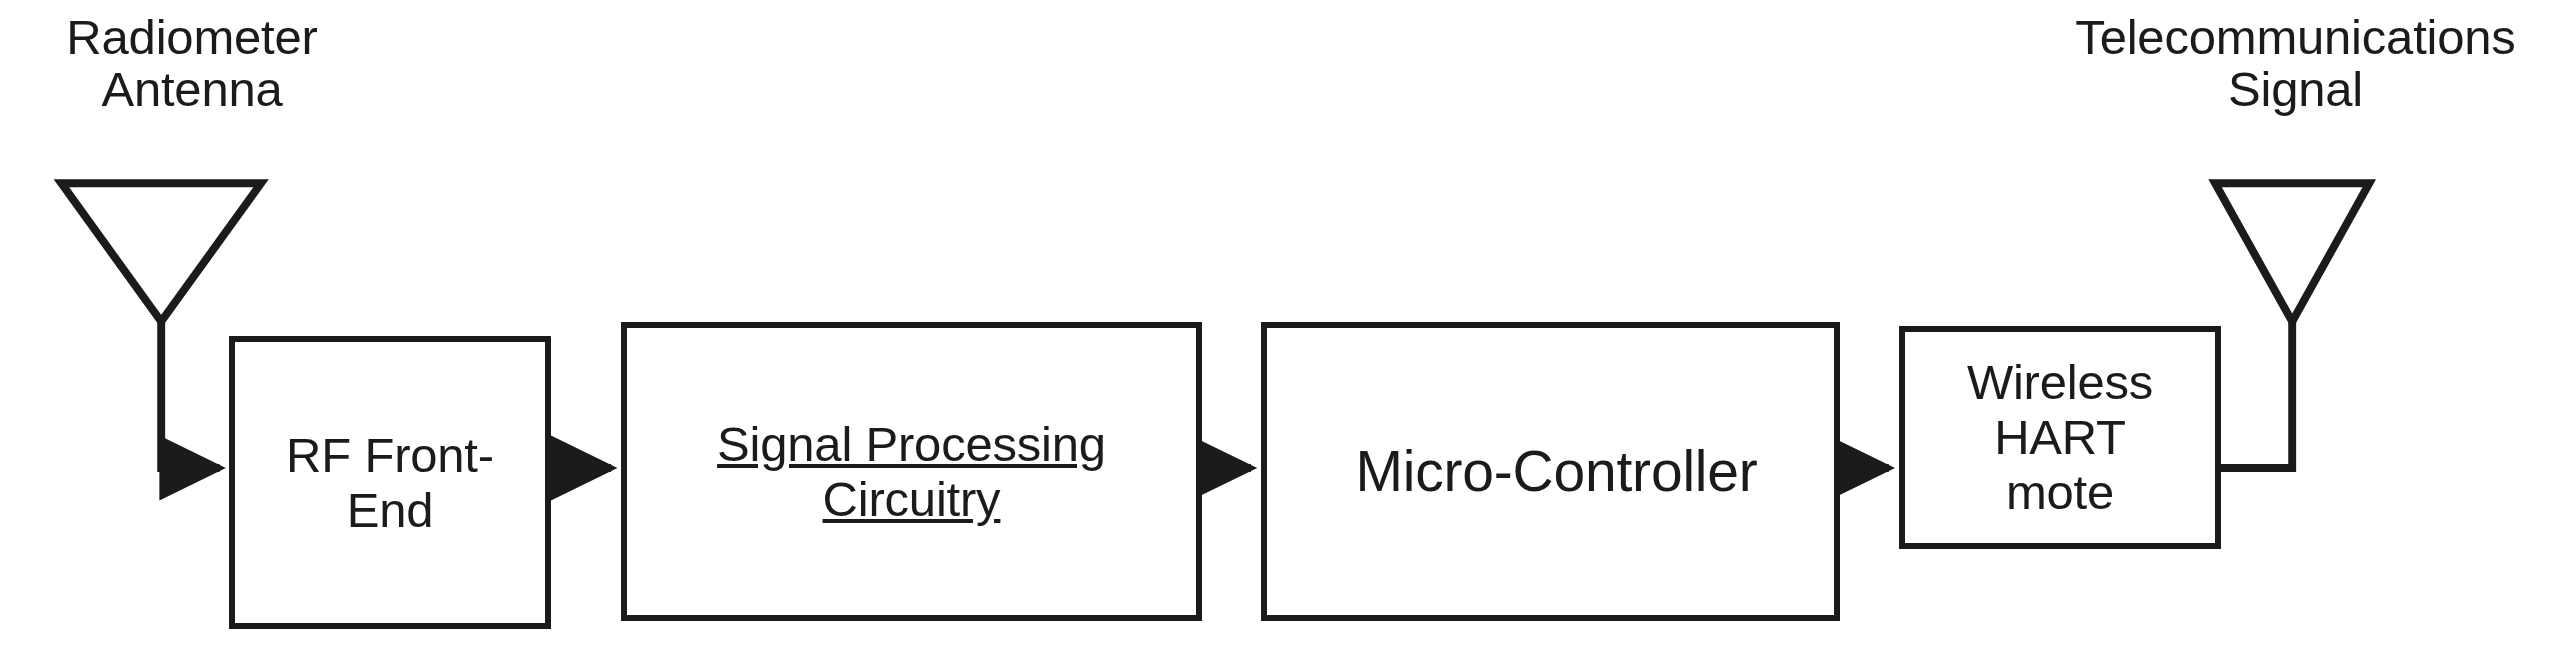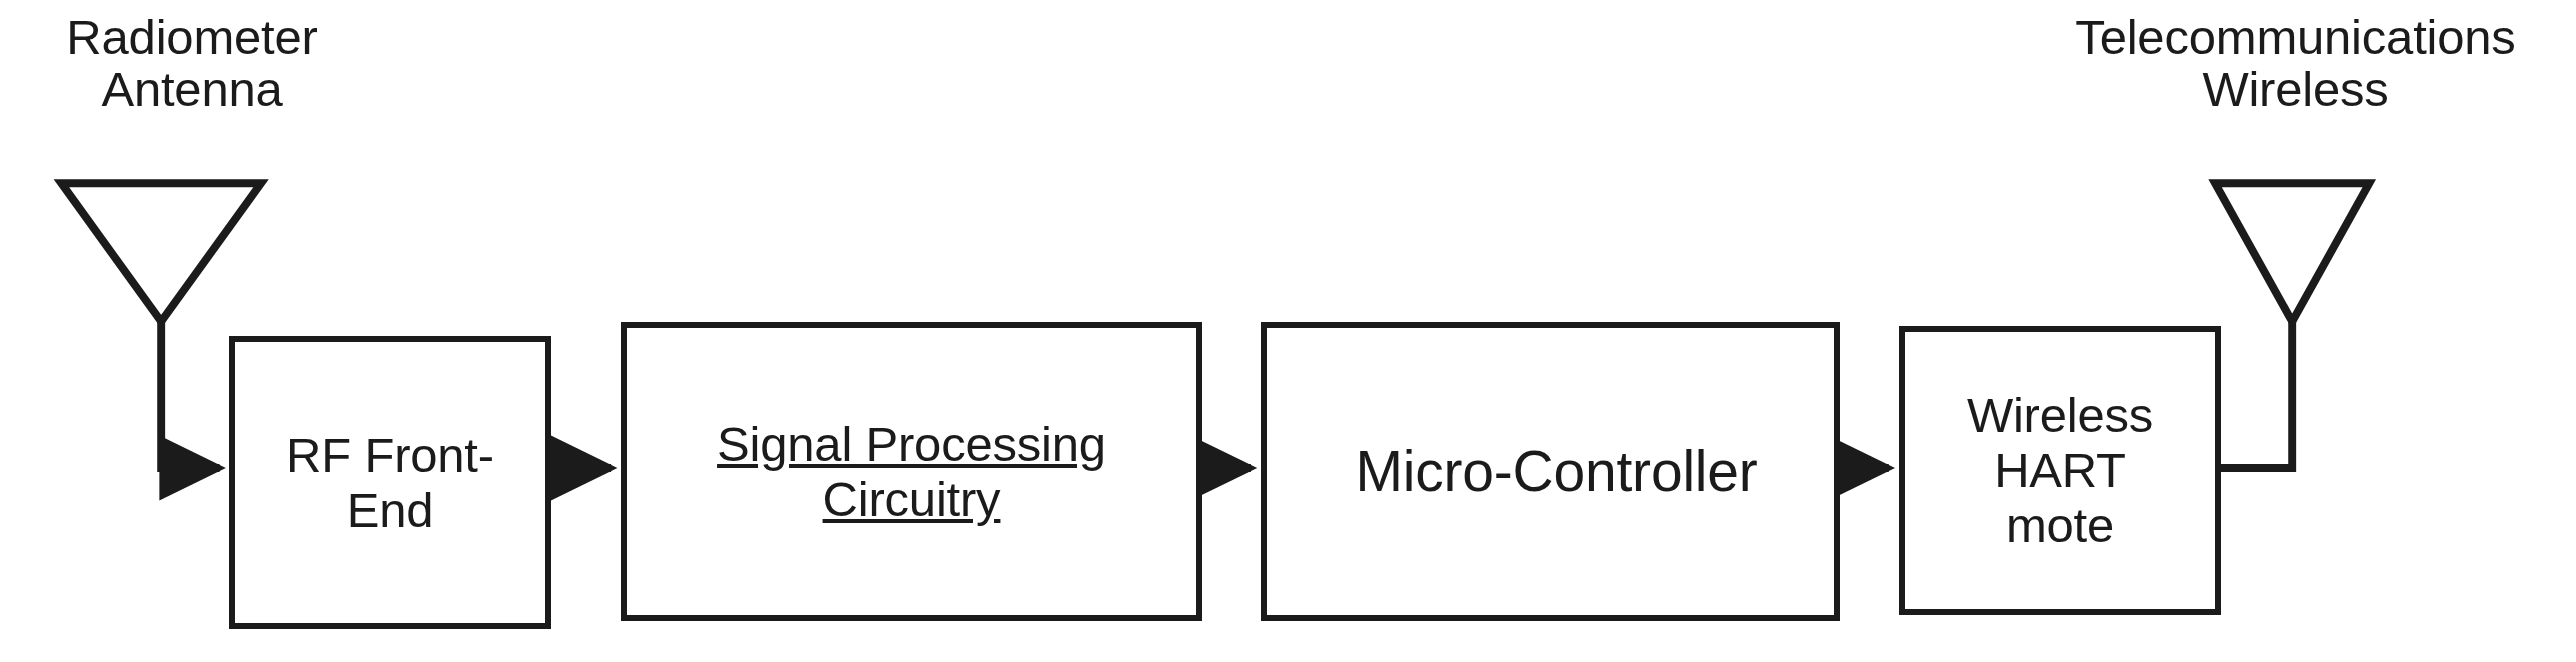--- a/index.html
+++ b/index.html
@@ -69,21 +69,21 @@
     left: 621px;  top: 322px;  width: 581px;  height: 299px;
     font-size: 49px;
     text-decoration: underline;
   }
   #block-micro-controller {
     left: 1261px; top: 322px;  width: 579px;  height: 299px;
     font-size: 57px;
     padding-left: 12px;
   }
   #block-wireless-hart-mote {
-    left: 1899px; top: 326px;  width: 322px;  height: 289px;
+    left: 1899px; top: 326px;  width: 322px;  height: 223px;
     font-size: 49px;
   }
 </style>
 </head>
 <body>
 
 <div id="diagram-root">
 
   <svg id="wiring-layer" viewBox="0 0 2605 670" width="2576" height="663" xmlns="http://www.w3.org/2000/svg">
     <defs>
@@ -104,21 +104,21 @@
 
     <path d="M 2246 473 L 2318 473 L 2318 320" fill="none" stroke="#1b1b1b" stroke-width="8" stroke-linecap="butt" stroke-linejoin="miter"></path>
 
     <polygon points="2240,185 2396,185 2318,325" fill="#ffffff" stroke="#1b1b1b" stroke-width="8" stroke-linejoin="miter"></polygon>
   </svg>
 
   <div class="antenna-label" id="radiometer-antenna-label">Radiometer
 Antenna</div>
 
   <div class="antenna-label" id="telecom-antenna-label">Telecommunications
-Wireless</div>
+Signal</div>
 
   <div class="block" id="block-rf-front-end">RF Front-
 End</div>
 
   <div class="block" id="block-signal-processing">Signal Processing
 Circuitry</div>
 
   <div class="block" id="block-micro-controller">Micro-Controller</div>
 
   <div class="block" id="block-wireless-hart-mote">Wireless

